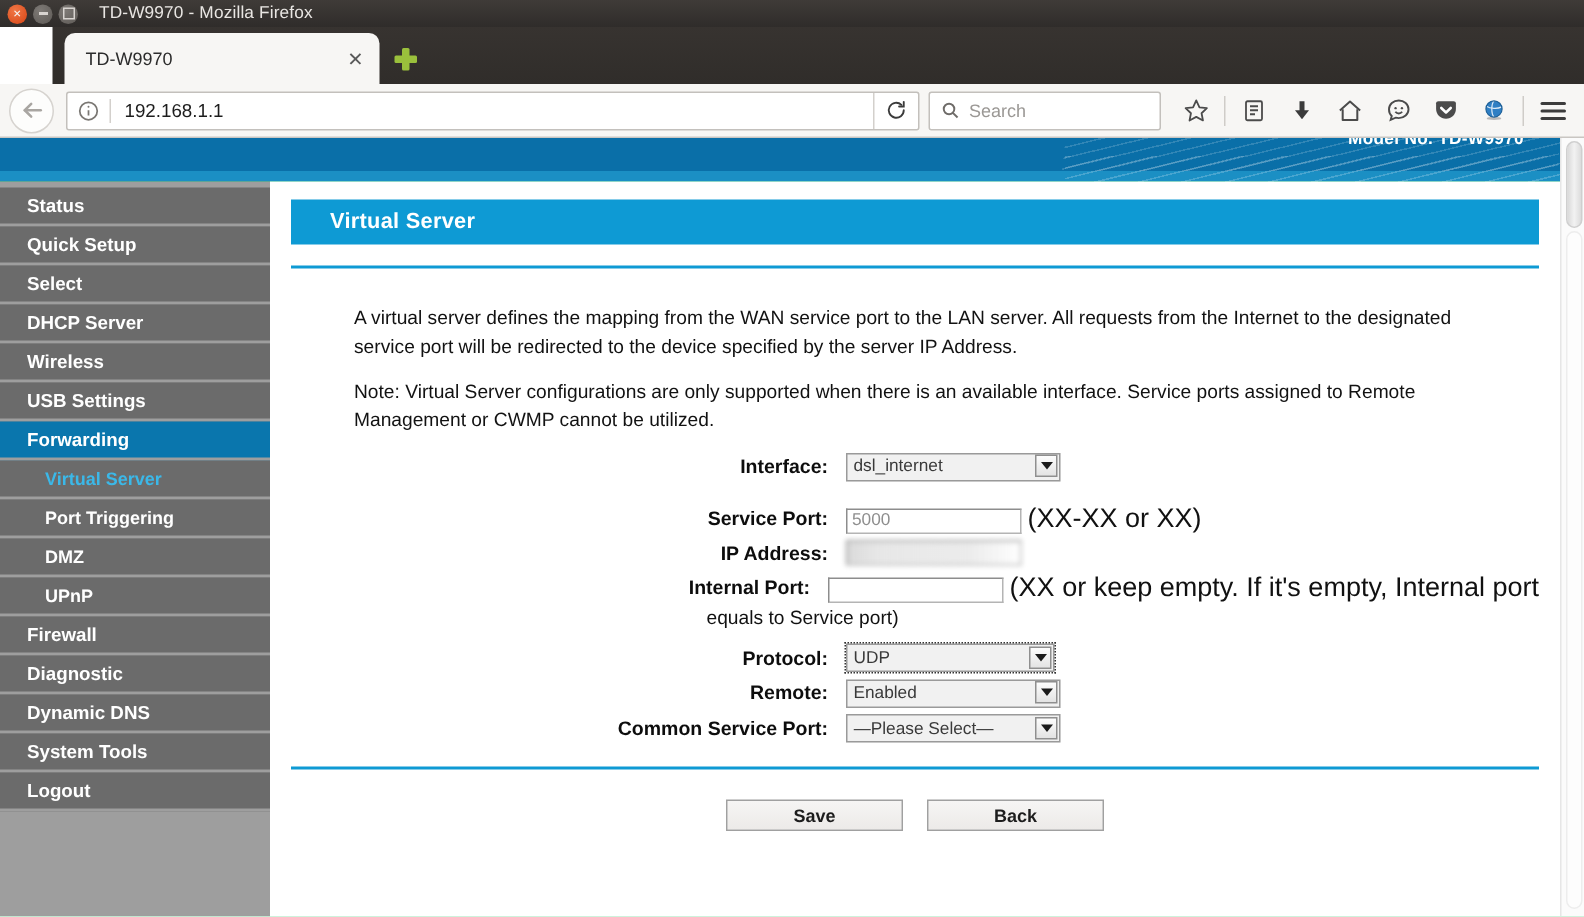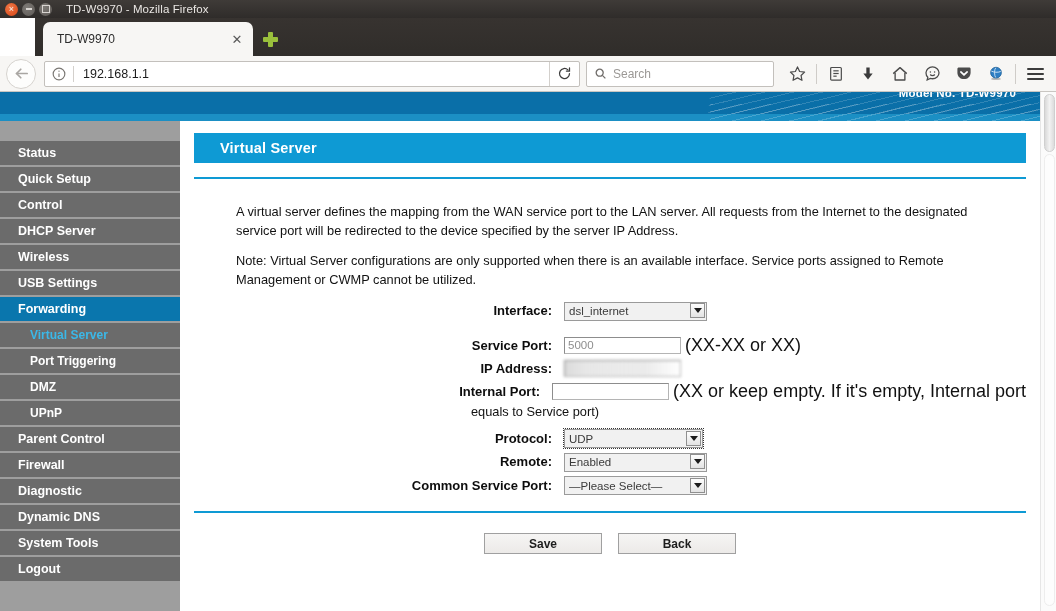--- a/index.html
+++ b/index.html
@@ -100,21 +100,21 @@
   .url-sep { width:1px; height:16px; background:#d3d0cc; }
   #urltext {
     flex:1; font-size: 12.5px; color: #1d1d1d; padding-left: 9px;
     white-space: nowrap; overflow: hidden;
   }
   .url-reload {
     width: 30px; height: 24px; display:flex; align-items:center;
     justify-content:center; border-left: 1px solid #d3d0cc; color:#3b3b3b;
   }
   #searchbox {
-    width: 188px; height: 26px; background:#fff;
+    width: 155px; height: 26px; background:#fff;
     border: 1px solid #c3c0bc; border-radius: 2px;
     display: flex; align-items: center; gap: 6px;
     padding: 0 7px; margin-right: 6px;
   }
   #searchbox .sph { font-size: 12px; color: #9b9895; }
   .tb-icon {
     width: 30px; height: 30px;
     display: flex; align-items: center; justify-content: center;
     color: #4b4b4b;
   }
@@ -156,21 +156,21 @@
   #banner-lower .sheen2 {
     position:absolute; right:0; top:-10px; width:330px; height:20px;
     background: repeating-linear-gradient(-14deg, rgba(255,255,255,.20) 0 1px, rgba(255,255,255,0) 1px 7px);
   }
 
   
   #sidebar {
     position: absolute; left: 0; top: 29px;
     width: 180px; height: 490px;
     background: #9e9e9e;
-    padding-top: 20px;
+    padding-top: 4px;
   }
   .menu-item {
     height: 26px;
     background: #6b6b6b;
     color: #ffffff;
     font-size: 12.5px; font-weight: bold;
     display: flex; align-items: center;
     padding-left: 18px;
     border-bottom: 2px solid #9e9e9e;
     cursor: pointer;
@@ -206,21 +206,21 @@
   }
   #desc p { margin: 0 0 12px 0; }
 
   
   #form { margin-top: 6px; position: relative; }
   .frow { display: flex; align-items: center; margin-bottom: 4px; }
   .flabel {
     width: 370px; text-align: right; padding-right: 12px;
     font-size: 13px; font-weight: bold; color: #0d0d0d;
   }
-  .fctl { display: flex; align-items: center; }
+  .fctl { display: flex; align-items: flex-end; }
   input[type=text] {
     width: 117px; height: 17px;
     border: 1px solid #b4b4b4; border-top-color:#8d8d8d; border-left-color:#8d8d8d;
     background: #ffffff;
     font-family: "Liberation Sans", sans-serif;
     font-size: 11.5px; color: #8e8e8e;
     padding: 0 3px;
   }
   input.blurred {
     color: transparent;
@@ -421,21 +421,21 @@
     </div>
 
     <div id="sidebar">
         <div class="menu-item">
           <span>Status</span>
         </div>
         <div class="menu-item">
           <span>Quick Setup</span>
         </div>
         <div class="menu-item">
-          <span>Control</span>
+          <span>Select</span>
         </div>
         <div class="menu-item">
           <span>DHCP Server</span>
         </div>
         <div class="menu-item">
           <span>Wireless</span>
         </div>
         <div class="menu-item">
           <span>USB Settings</span>
         </div>
@@ -446,23 +446,20 @@
           <span>Virtual Server</span>
         </div>
         <div class="menu-item sub">
           <span>Port Triggering</span>
         </div>
         <div class="menu-item sub">
           <span>DMZ</span>
         </div>
         <div class="menu-item sub">
           <span>UPnP</span>
-        </div>
-        <div class="menu-item">
-          <span>Parent Control</span>
         </div>
         <div class="menu-item">
           <span>Firewall</span>
         </div>
         <div class="menu-item">
           <span>Diagnostic</span>
         </div>
         <div class="menu-item">
           <span>Dynamic DNS</span>
         </div>

